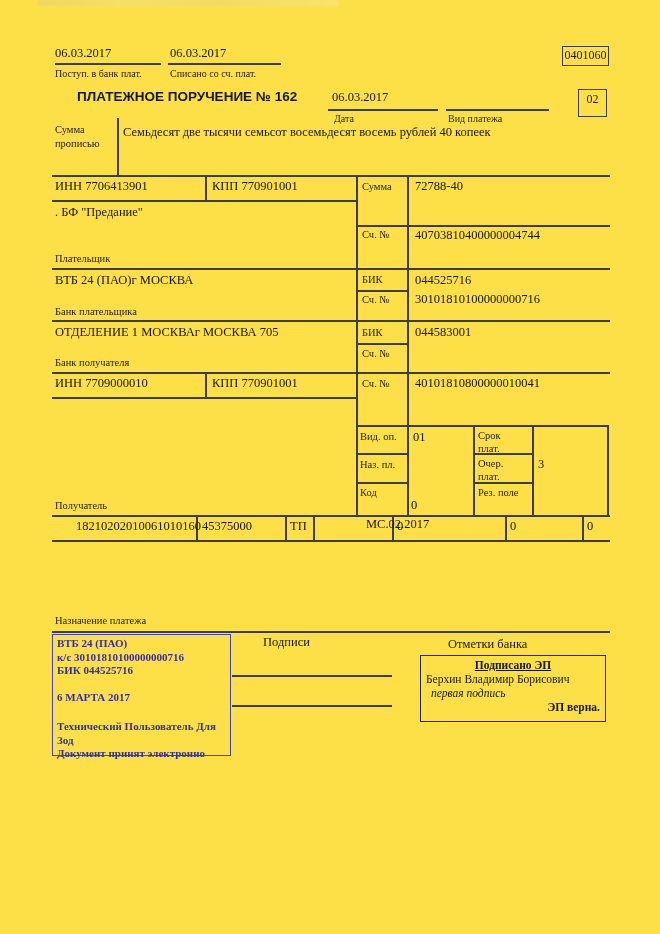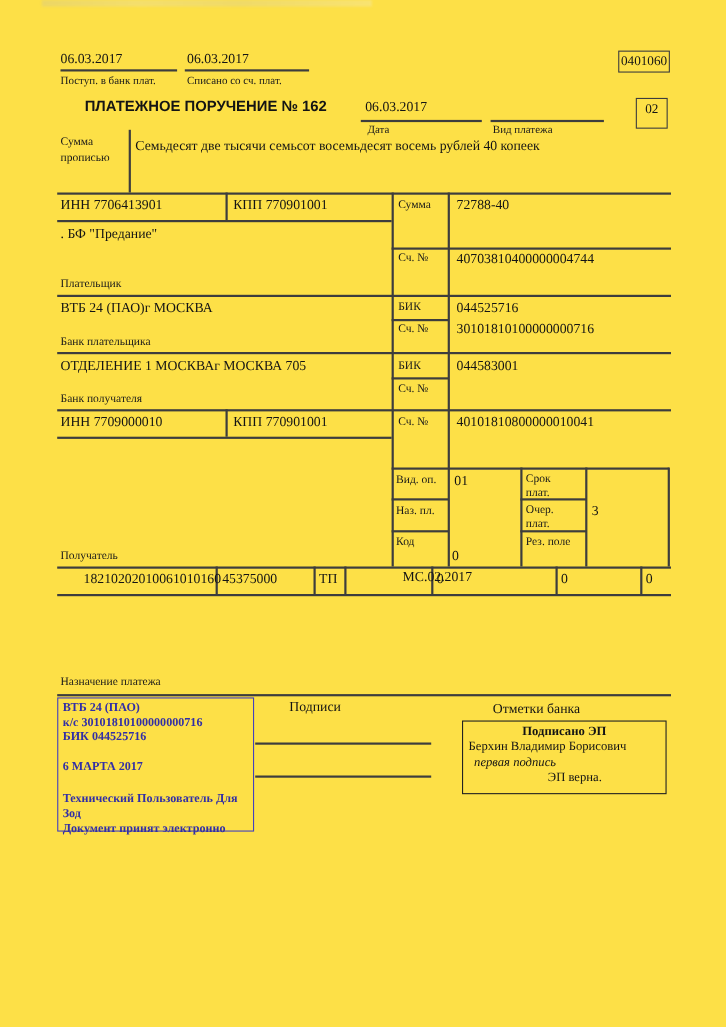--- a/index.html
+++ b/index.html
@@ -12,23 +12,23 @@
   .hl{position:absolute;height:2px;background:#3d3d3d;}
   .vl{position:absolute;width:1.5px;background:#3d3d3d;}
   .box{position:absolute;border:1.5px solid #3d3d3d;box-sizing:border-box;}
   .title{position:absolute;font-family:"Liberation Sans", sans-serif;font-weight:bold;font-size:13.5px;white-space:nowrap;padding-left:22px;}
   .smudge{position:absolute;left:38px;top:0;width:300px;height:6px;
           background:linear-gradient(90deg,#bbb,#ddd 30%,#c9c9c9 60%,#eee);opacity:.25;filter:blur(1px);}
   .bluebox{position:absolute;left:52px;top:634px;width:179px;height:122px;border:1.6px solid #4440bd;
            box-sizing:border-box;padding:2px 4px;color:#322fa6;font-weight:bold;font-size:11px;line-height:13.5px;}
   .stamp{position:absolute;left:420px;top:655px;width:186px;height:67px;border:1.5px solid #222;
          box-sizing:border-box;padding:2px 5px;font-size:11.5px;line-height:14px;}
-  .stamp .c{text-align:center;font-weight:bold;}
+  .stamp .c{text-align:center;font-weight:bold;text-decoration:underline;}
   .stamp .i{font-style:italic;padding-left:5px;}
-  .stamp .v{font-weight:normal;padding-left:72px;}
+  .stamp .v{font-weight:bold;padding-left:72px;text-align:right;}
 </style>
 </head>
 <body>
 
 <div class="page">
 
   <div class="smudge"></div>
 
   <div class="t" style="left:55px;top:46px;">06.03.2017</div>
   <div class="hl" style="left:55px;top:63px;width:106px;"></div>

